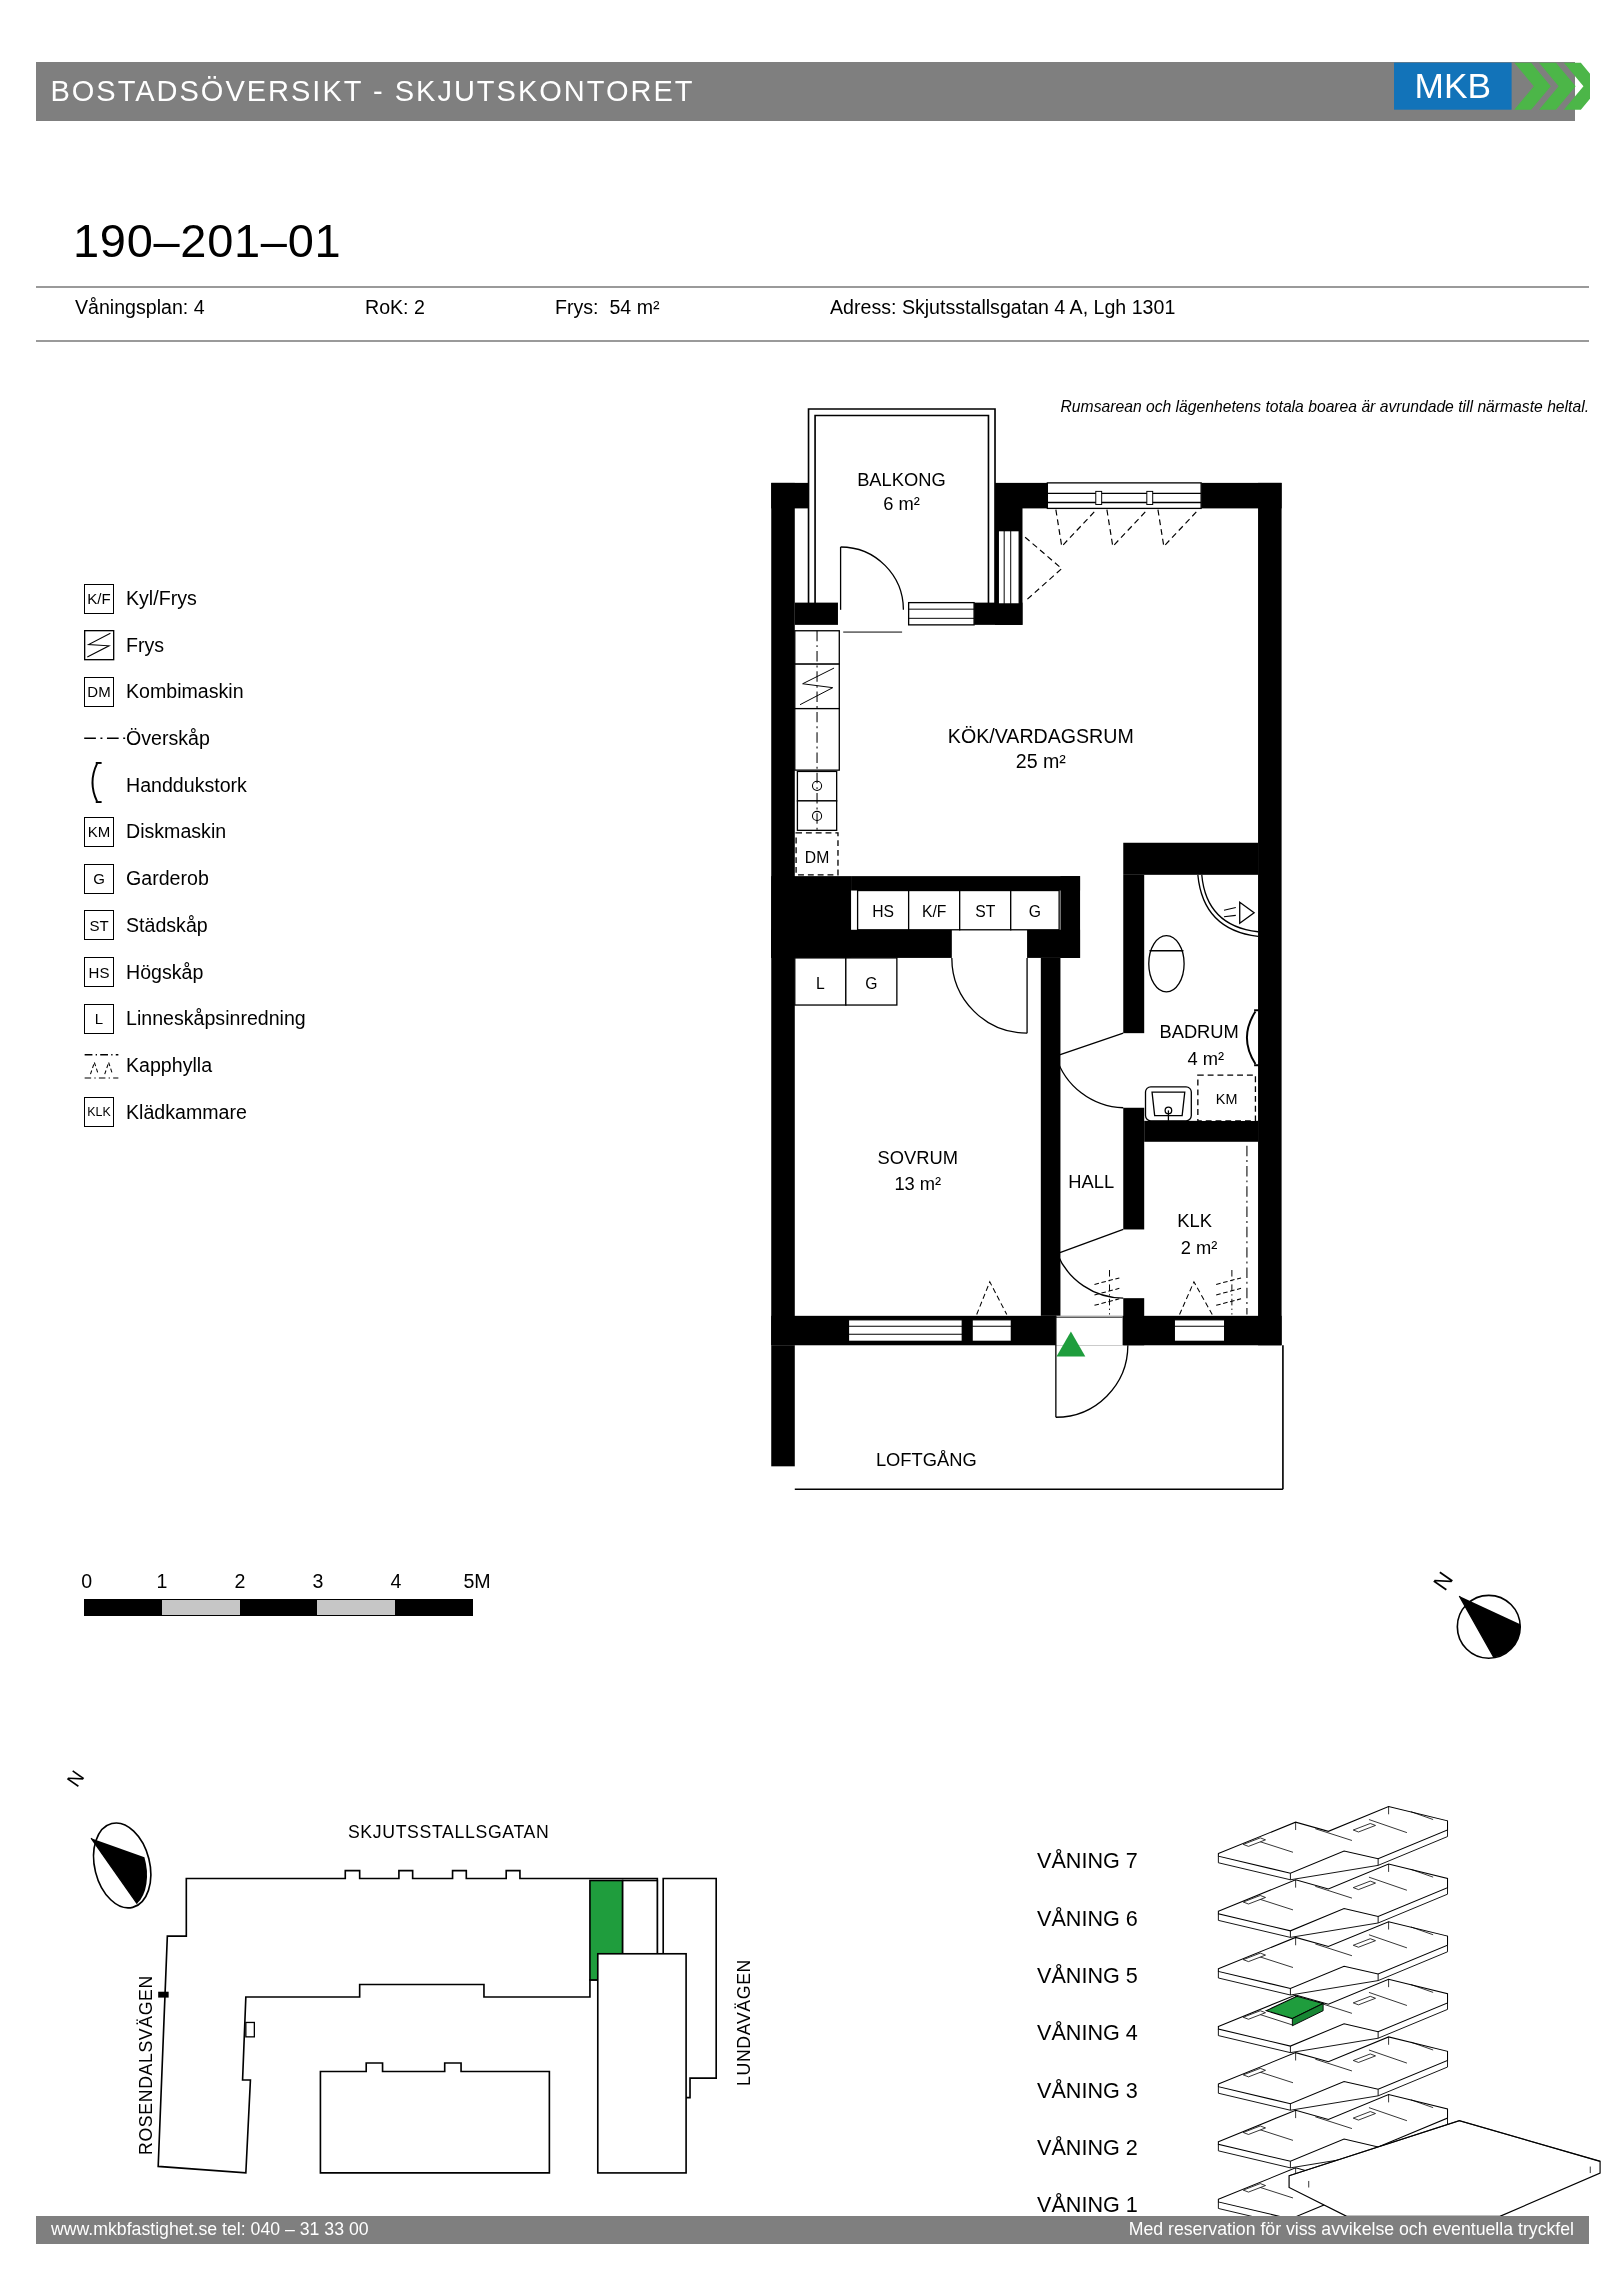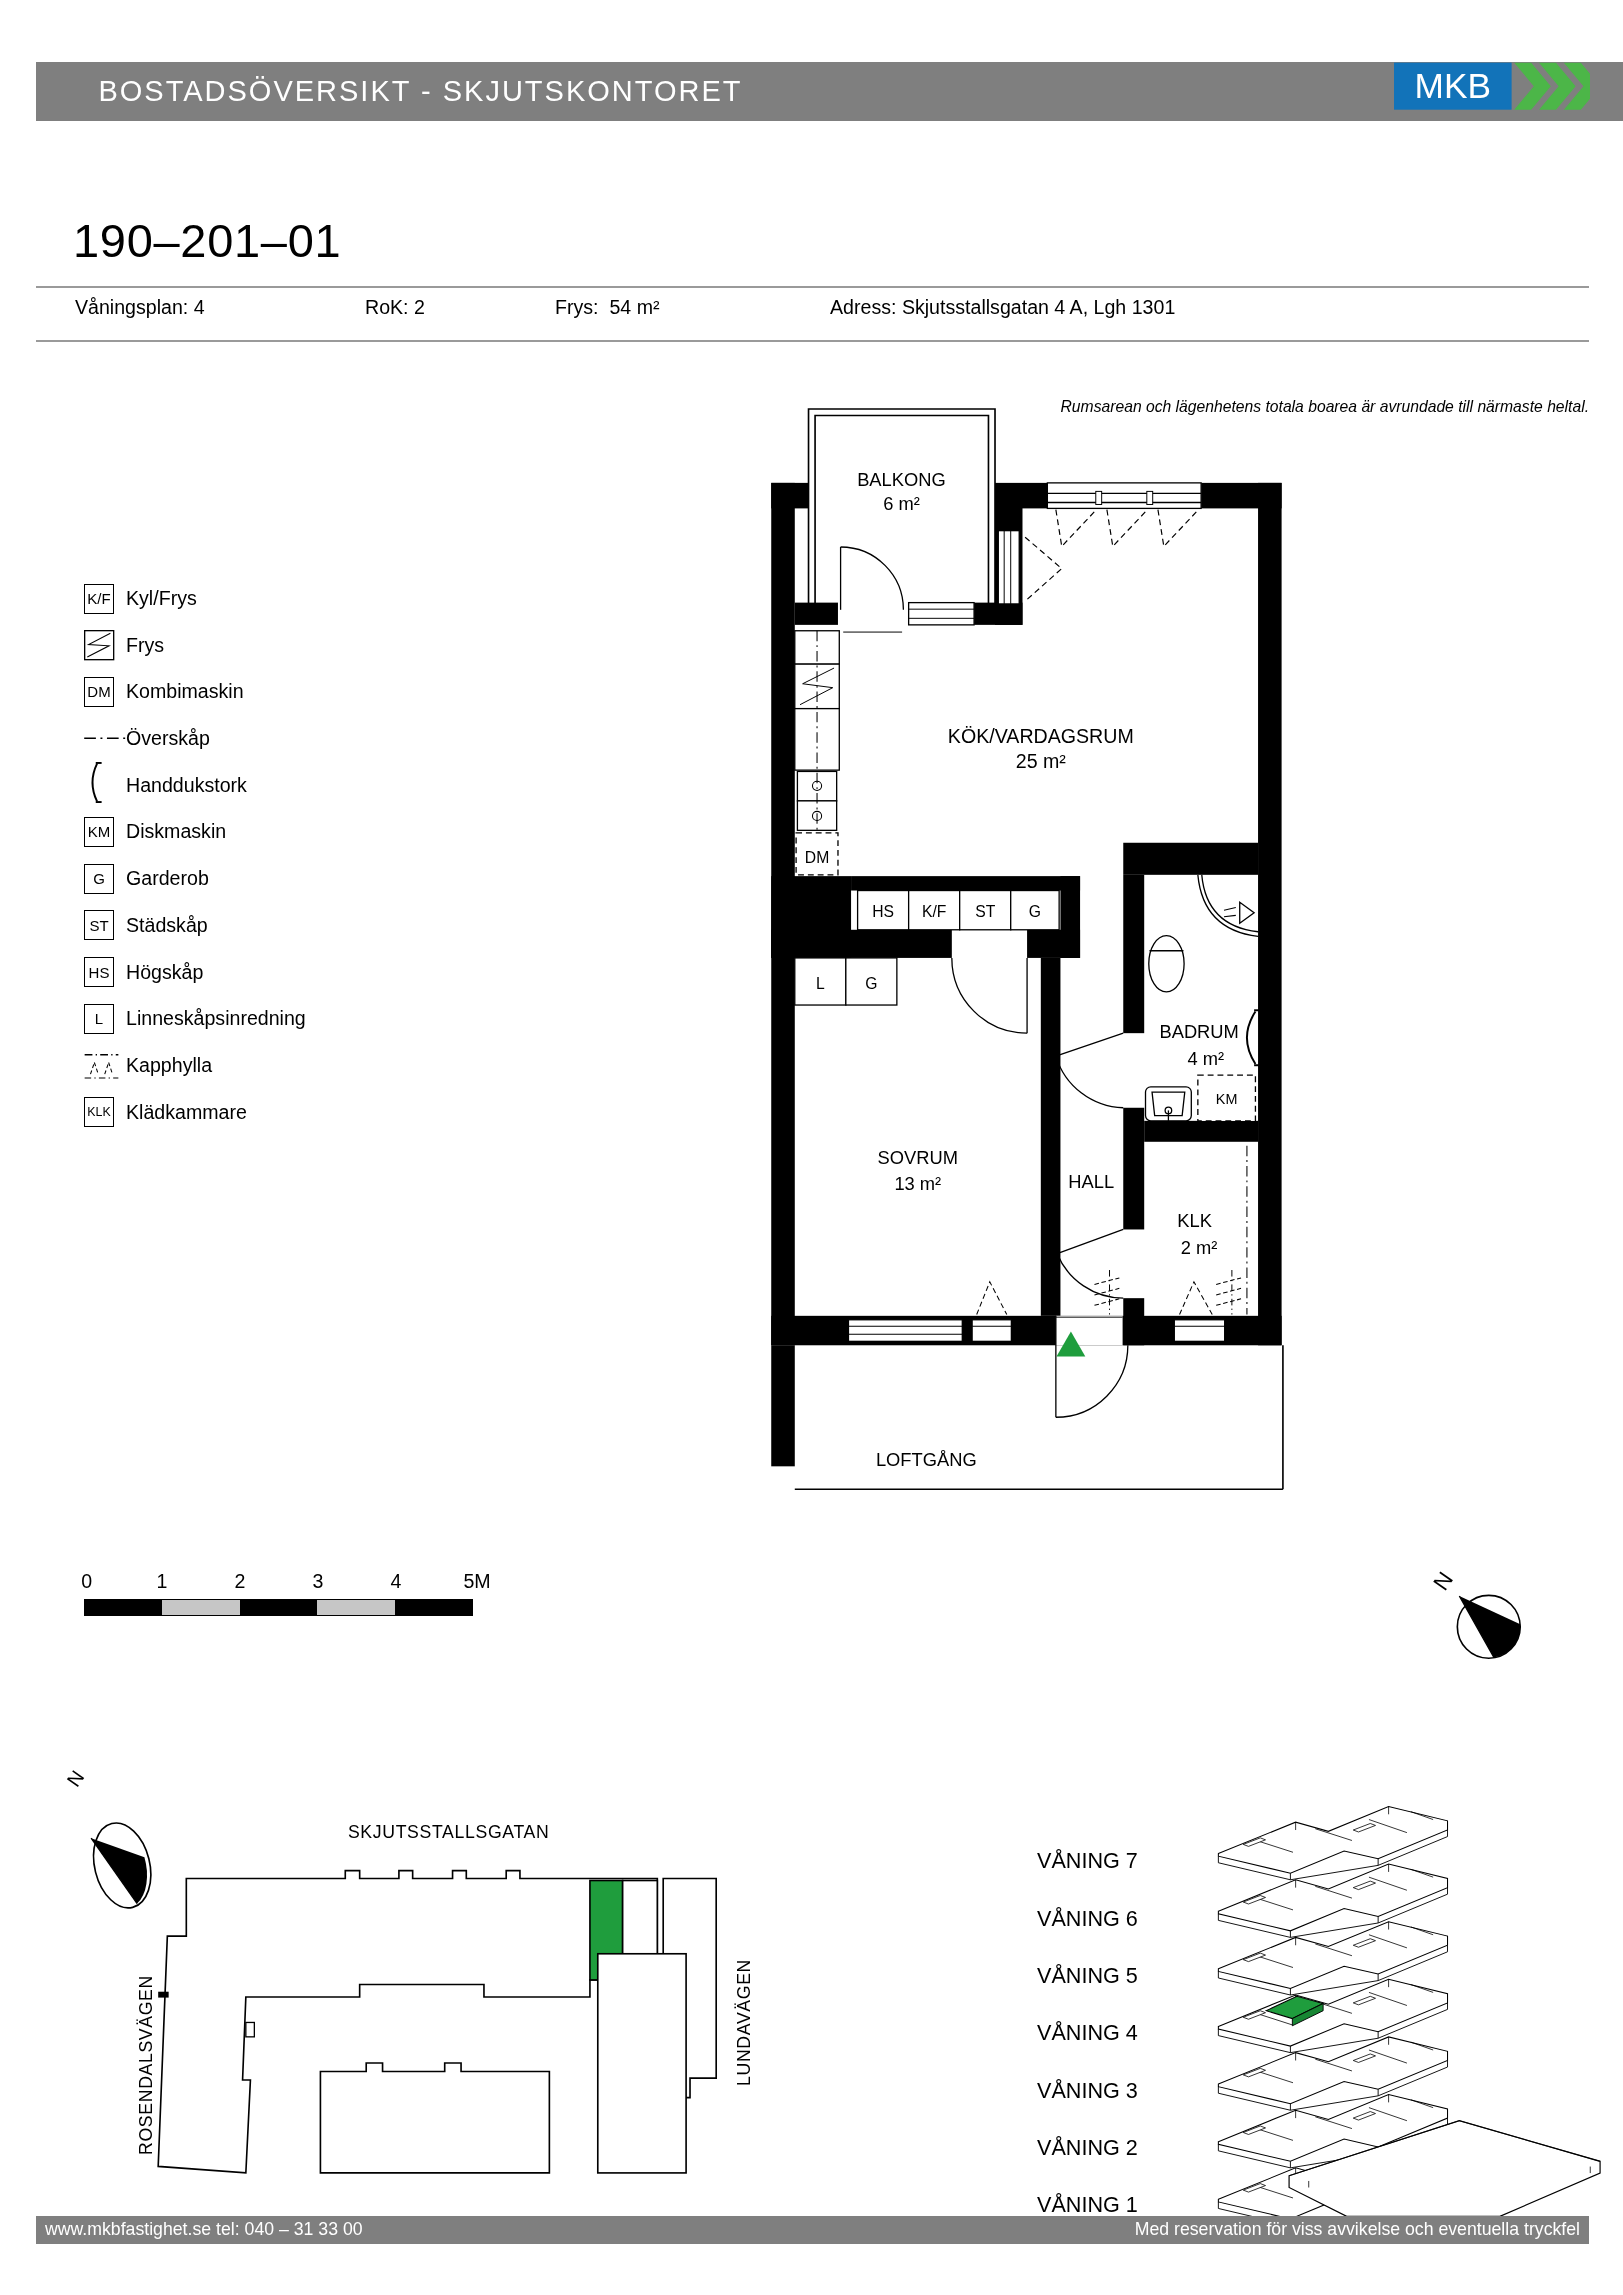--- a/index.html
+++ b/index.html
@@ -1,19 +1,19 @@
 <!DOCTYPE html>
 <html style="font-size:10.5px"><head>
 <meta charset="utf-8">
 <style>
   html,body{margin:0;padding:0;background:#fff;}
   body{width:1623px;height:2295px;position:relative;font-family:"Liberation Sans",sans-serif;color:#000;overflow:hidden;}
   .abs{position:absolute;}
   
-  .hbar{left:36px;top:62px;width:1539px;height:59px;background:#7f7f7f;display:flex;align-items:center;padding-left:48px;}
+  .hbar{left:36px;top:62px;width:1539px;height:59px;background:#7f7f7f;display:flex;align-items:center;}
   .hbar span{color:#fff;font-size:29px;letter-spacing:2px;padding-left:14.4px;white-space:nowrap;}
   .logo{left:1394px;top:62px;width:196px;height:49px;}
   
   .aptid{left:73px;top:169px;font-size:47px;letter-spacing:0.7px;margin-top:44px;}
   .rule{height:2px;background:#9a9a9a;left:36px;width:1553px;}
   .info{top:296px;font-size:19.6px;white-space:nowrap;}
   .note{top:357px;right:34px;font-size:15.7px;font-style:italic;text-align:right;width:785px;margin-top:41px;}
   
   .legend{left:84px;top:583px;display:flex;flex-direction:column;gap:15.7px;}
   .lrow{display:flex;align-items:center;height:31px;}
@@ -21,21 +21,21 @@
   .lbox{width:30px;height:30px;border:1.6px solid #000;display:flex;align-items:center;justify-content:center;font-size:15px;background:#fff;box-sizing:border-box;}
   .llabel{font-size:19.6px;white-space:nowrap;}
   
   .scale{left:84px;top:1570px;width:393px;height:52px;}
   .scale .lab{position:absolute;top:0;font-size:19.6px;transform:translateX(-50%);}
   .sbar{position:absolute;top:29px;left:0;width:389px;height:17px;border:1.3px solid #000;box-sizing:border-box;display:flex;}
   .sseg{flex:1;}
   .sb0{background:#000;} .sb1{background:#c6c6c6;}
   
   .fbar{left:36px;top:2216px;width:1553px;height:27.5px;background:#7f7f7f;display:flex;align-items:center;justify-content:space-between;color:#fff;font-size:17.7px;}
-  .fbar span{padding:0 9px;white-space:nowrap;}
+  .fbar span{padding:0 15px;white-space:nowrap;}
   svg text{font-family:"Liberation Sans",sans-serif;}
 </style>
 </head>
 <body>
 
 <div class="abs hbar">
   <span>BOSTADSÖVERSIKT - SKJUTSKONTORET</span>
 </div>
 
 <svg class="abs logo" viewBox="0 0 300 75">

